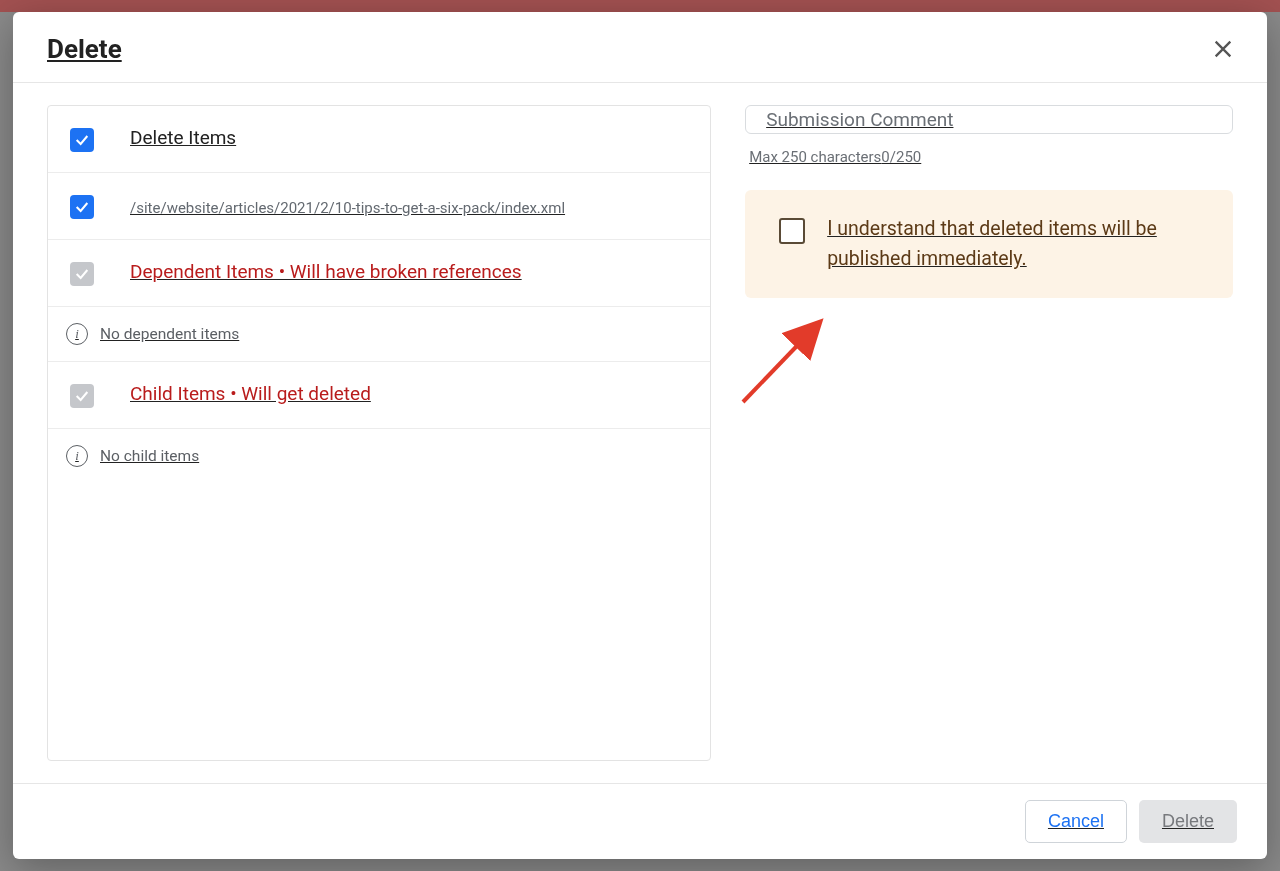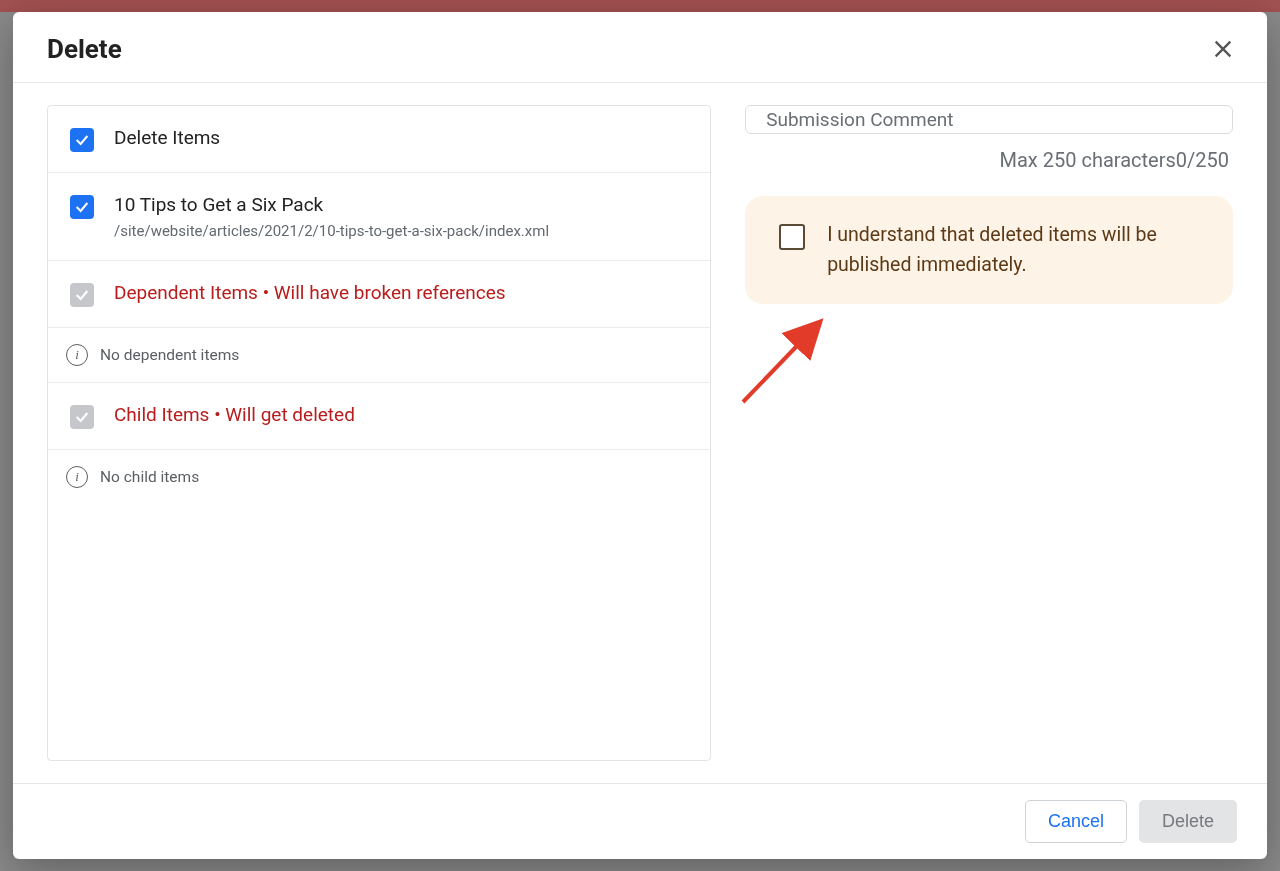--- a/index.html
+++ b/index.html
@@ -20,20 +20,21 @@
   .backdrop .redbar { height:12px; background:#b32b2b; opacity:.6; }
   .modal {
     position:absolute;
     left:13px; right:13px; top:12px; bottom:12px;
     background:#fff;
     border-radius:6px;
     box-shadow:0 10px 40px rgba(0,0,0,.3);
     display:flex;
     flex-direction:column;
     overflow:hidden;
+    text-decoration:underline;
   }
   .modal-header {
     display:flex; align-items:center; justify-content:space-between;
     padding:22px 30px 18px 34px;
     border-bottom:1px solid #e6e6e6;
   }
   .modal-title { font-size:26px; font-weight:700; color:#222; }
   .close-btn {
     width:28px; height:28px; display:flex; align-items:center; justify-content:center;
     cursor:pointer; color:#555;
@@ -50,21 +51,21 @@
   .left-panel {
     flex:0 0 56%;
     border:1px solid #e3e3e3;
     border-radius:4px;
     background:#fff;
   }
   .row {
     display:flex; align-items:flex-start;
     padding:20px 22px;
     border-bottom:1px solid #ececec;
-    gap:20px;
+    gap:36px;
   }
   .row:last-child { border-bottom:none; }
   .cb {
     width:24px; height:24px; border-radius:4px; flex:0 0 24px;
     display:flex; align-items:center; justify-content:center;
     margin-top:2px;
     cursor:pointer;
   }
   .cb.checked { background:#1d72f3; }
   .cb.checked svg { stroke:#fff; }
@@ -87,27 +88,27 @@
     font-family: Georgia, serif; font-style:italic; font-size:13px; color:#5b5f64;
     flex:0 0 22px;
   }
   .right-panel { flex:1; }
   .comment-box {
     border:1px solid #d9dcdf; border-radius:6px;
     padding:2px 20px;
     color:#6a6f75; font-size:19px;
   }
   .char-line {
-    display:flex; justify-content:flex-end;
+    display:flex; justify-content:flex-start;
     margin-top:14px; padding:0 4px;
-    color:#6a6f75; font-size:20px;
+    color:#6a6f75; font-size:15px;
   }
   .warning-box {
     background:#fdf3e6;
-    border-radius:18px;
+    border-radius:6px;
     margin-top:24px;
     padding:24px 26px 24px 34px;
     display:flex; gap:22px;
     align-items:flex-start;
   }
   .ack-cb {
     width:26px; height:26px; border:2.4px solid #5a4a36; border-radius:3px;
     flex:0 0 26px; margin-top:4px; cursor:pointer; background:#fff;
   }
   .warning-text { color:#5c3a17; font-size:19.5px; line-height:1.55; }
@@ -166,21 +167,20 @@
         <div class="row-text">Delete Items</div>
       </div>
 
       <div class="row">
         <div class="cb checked">
           <svg viewBox="0 0 24 24">
               <path d="M4 12 L10 18 L20 6"></path>
             </svg>
         </div>
         <div>
-          <div class="row-text">10 Tips to Get a Six Pack</div>
           <div class="row-sub">/site/website/articles/2021/2/10-tips-to-get-a-six-pack/index.xml</div>
         </div>
       </div>
 
       <div class="row">
         <div class="cb disabled">
           <svg viewBox="0 0 24 24">
               <path d="M4 12 L10 18 L20 6"></path>
             </svg>
         </div>

